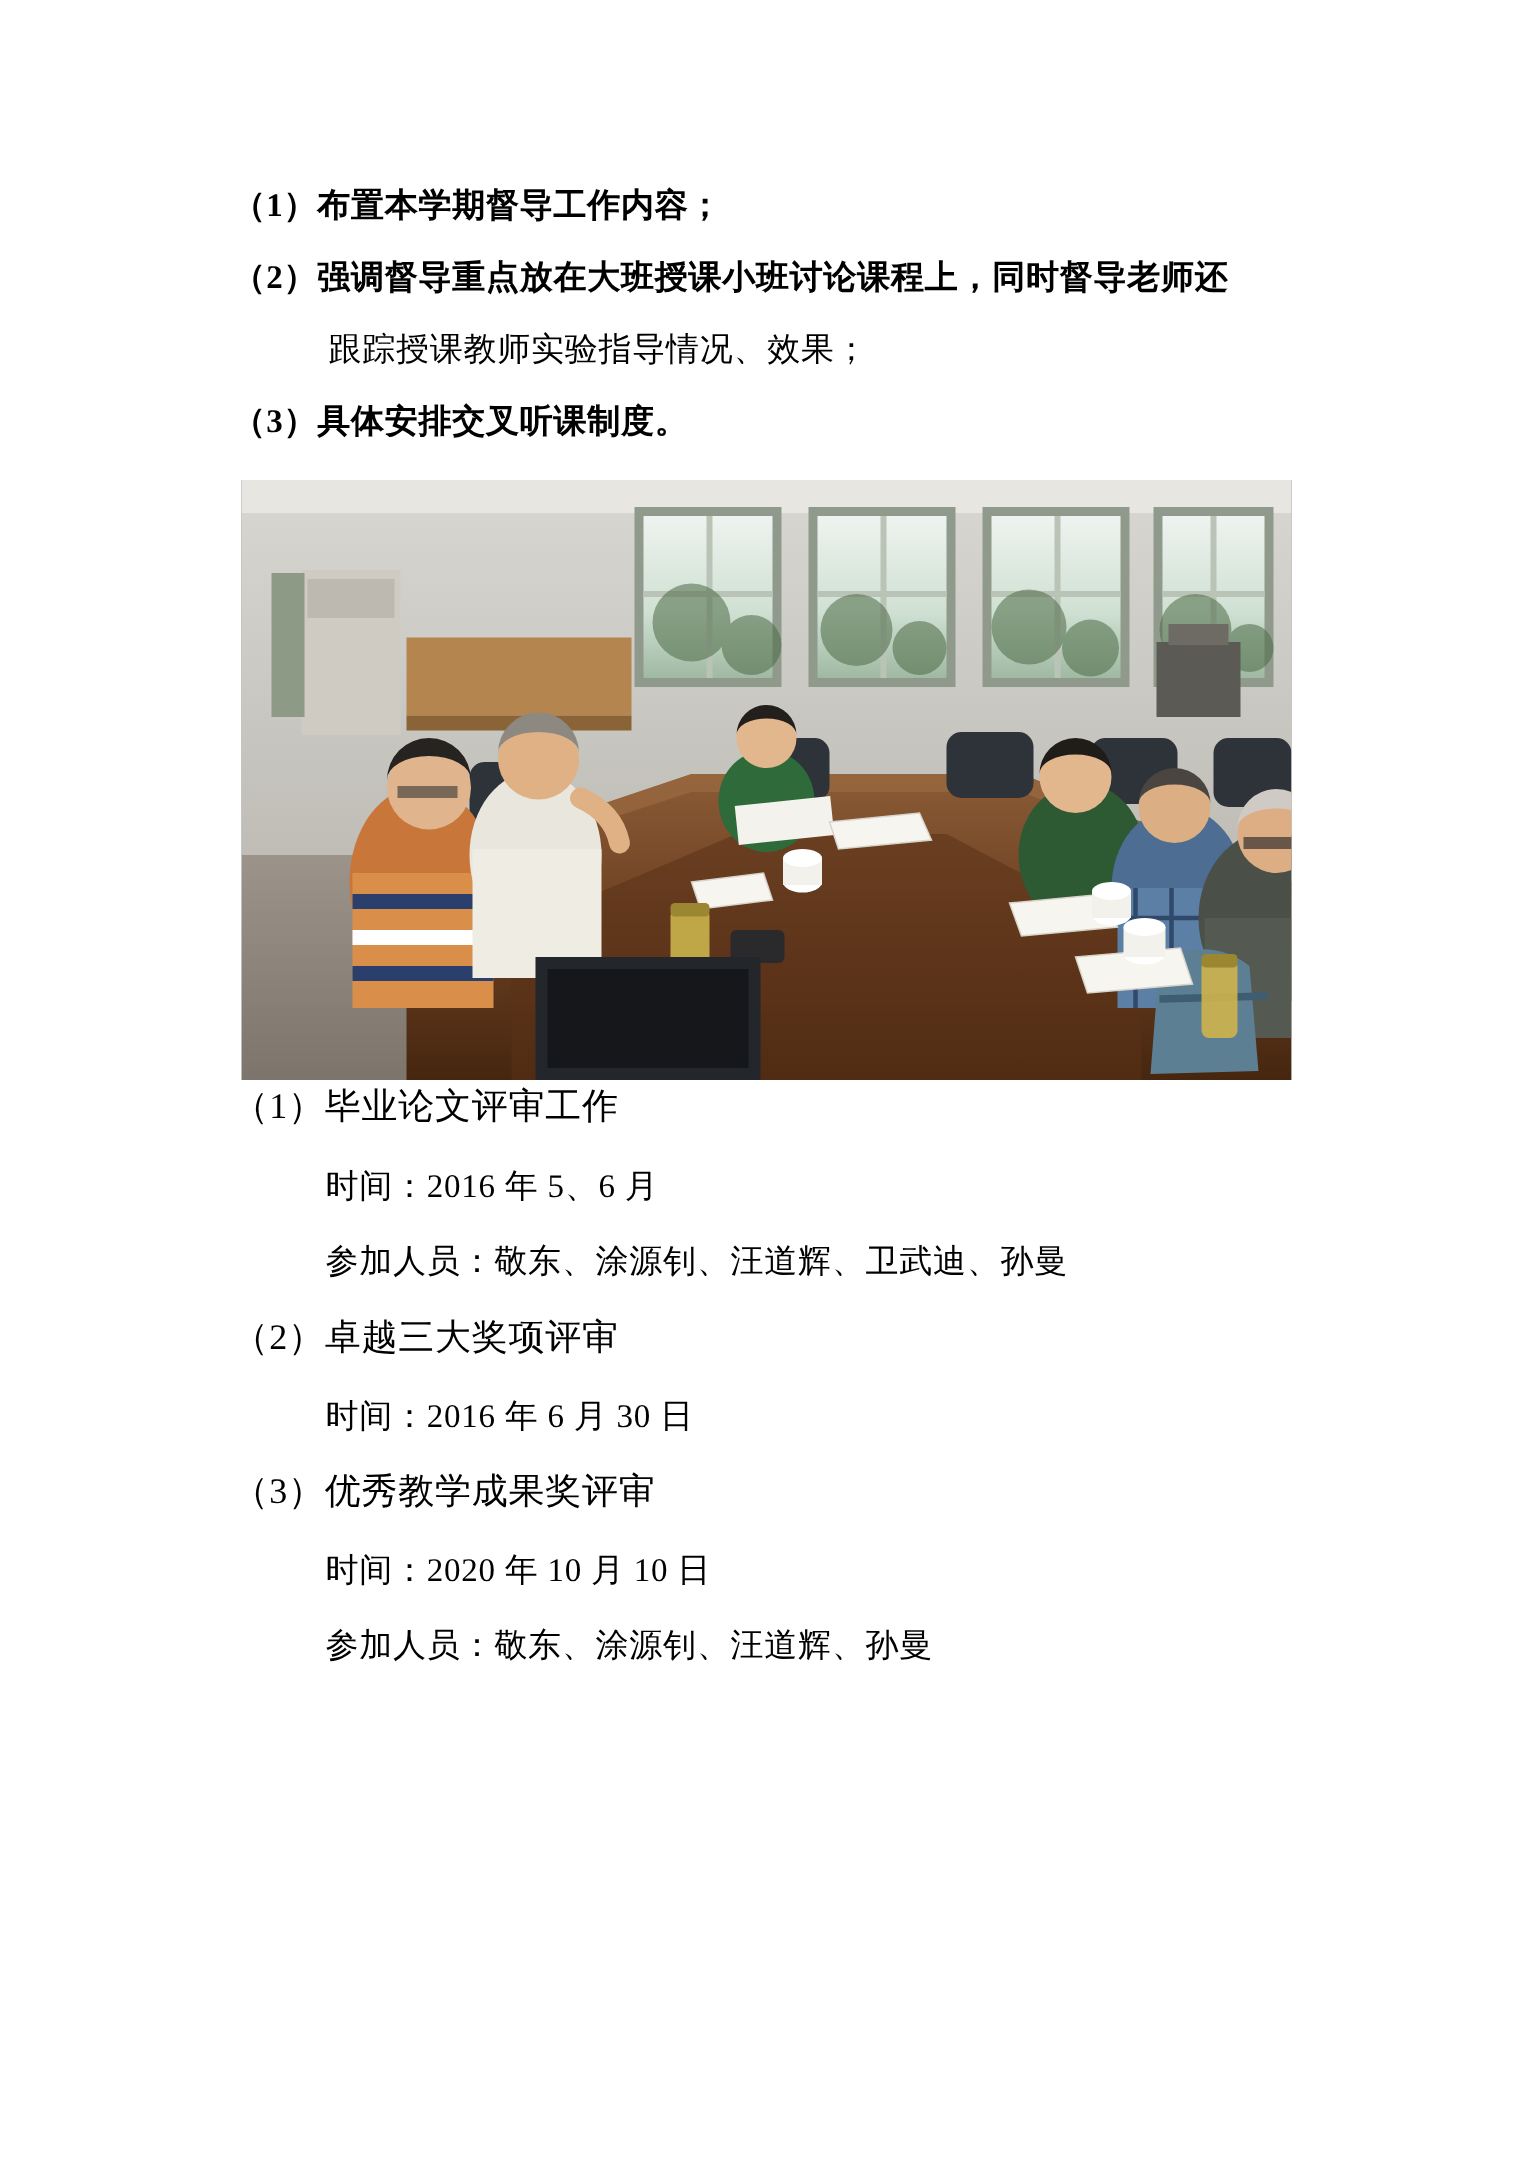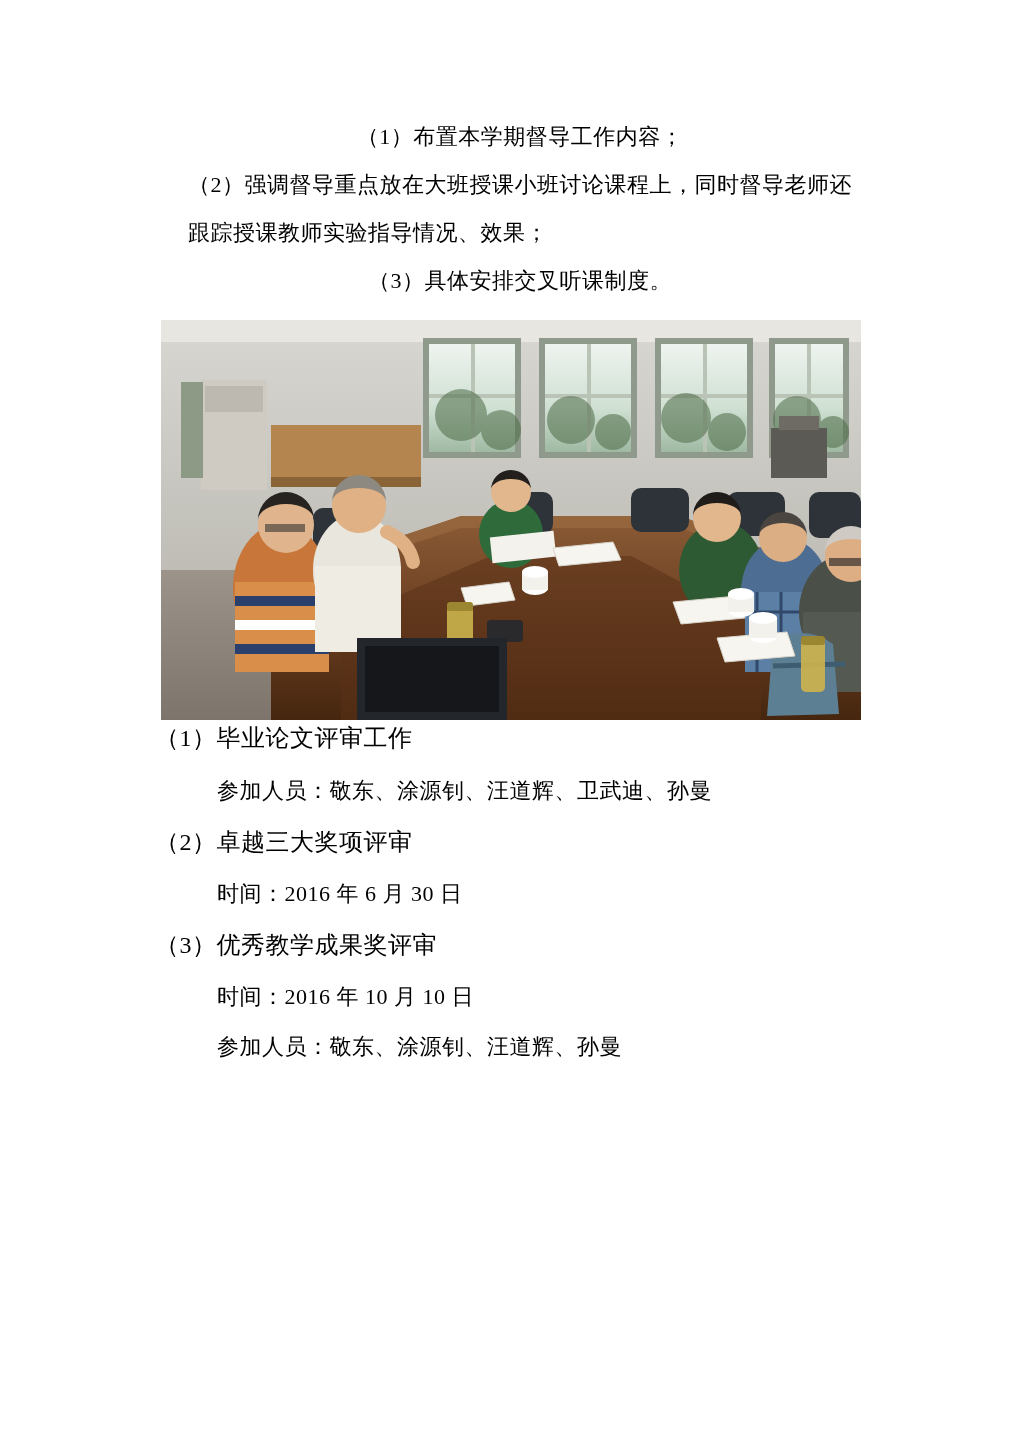--- a/index.html
+++ b/index.html
@@ -25,30 +25,31 @@
   .content {
     position: absolute;
     left: 155px;
     top: 120px;
     width: 730px;
   }
   .para {
     font-size: 22px;
     line-height: 1.55;
     margin: 0 0 14px 0;
-    text-align: center;
-    letter-spacing: 0.5px;
+    text-align: left;
+    letter-spacing: 0.5px;
+    font-weight: bold;
   }
   .para .marker {
     display: inline;
   }
   .cont-line {
     font-size: 22px;
     line-height: 1.55;
-    margin: 0 0 14px 33px;
+    margin: 0 0 14px 64px;
     letter-spacing: 0.5px;
   }
   .photo-wrap {
     margin: 22px 0 0 6px;
     width: 700px;
     height: 400px;
     position: relative;
     overflow: hidden;
     background: #8a8f8c;
   }
@@ -273,34 +274,37 @@
         <rect x="196" y="318" width="150" height="82" fill="#23262a"></rect>
         <rect x="204" y="326" width="134" height="66" fill="#15171a"></rect>
       </svg>
     </div>
 
 
     <p class="item">
       <span>（1）</span><span>毕业论文评审工作</span>
     </p>
     <p class="sub">
+      <span>时间：</span><span class="nowrap">2016 年 5、6 月</span>
+    </p>
+    <p class="sub">
       <span>参加人员：</span><span>敬东、涂源钊、汪道辉、卫武迪、孙曼</span>
     </p>
 
     <p class="item">
       <span>（2）</span><span>卓越三大奖项评审</span>
     </p>
     <p class="sub">
       <span>时间：</span><span class="nowrap">2016 年 6 月 30 日</span>
     </p>
 
     <p class="item">
       <span>（3）</span><span>优秀教学成果奖评审</span>
     </p>
     <p class="sub">
-      <span>时间：</span><span class="nowrap">2016 年 10 月 10 日</span>
+      <span>时间：</span><span class="nowrap">2020 年 10 月 10 日</span>
     </p>
     <p class="sub">
       <span>参加人员：</span><span>敬东、涂源钊、汪道辉、孙曼</span>
     </p>
 
   </div>
 </div>
 
 </body></html>

